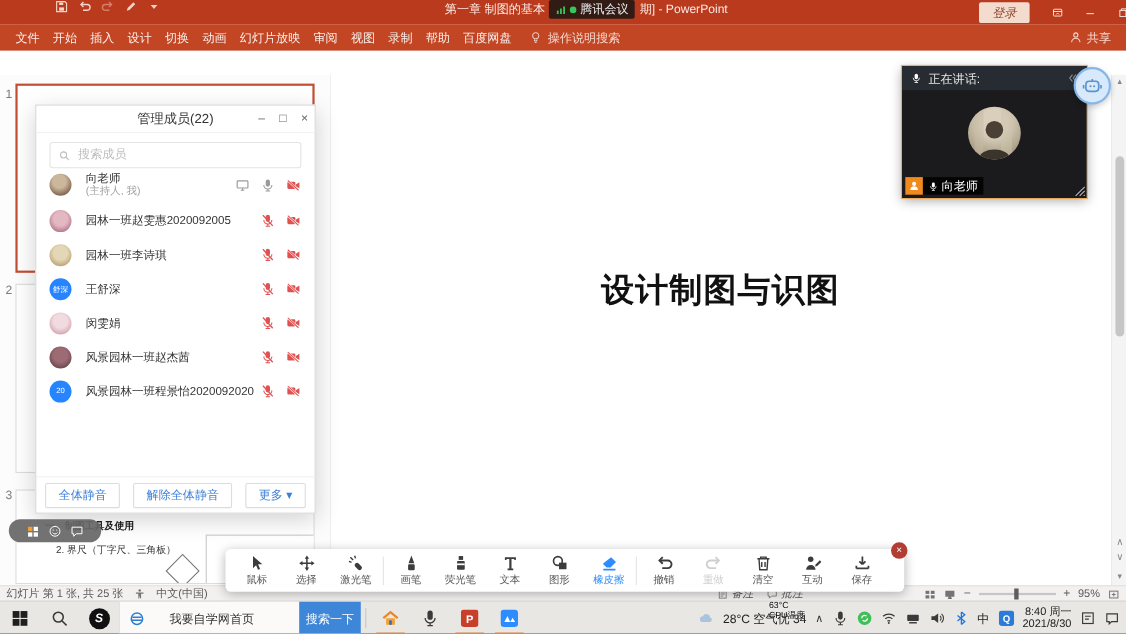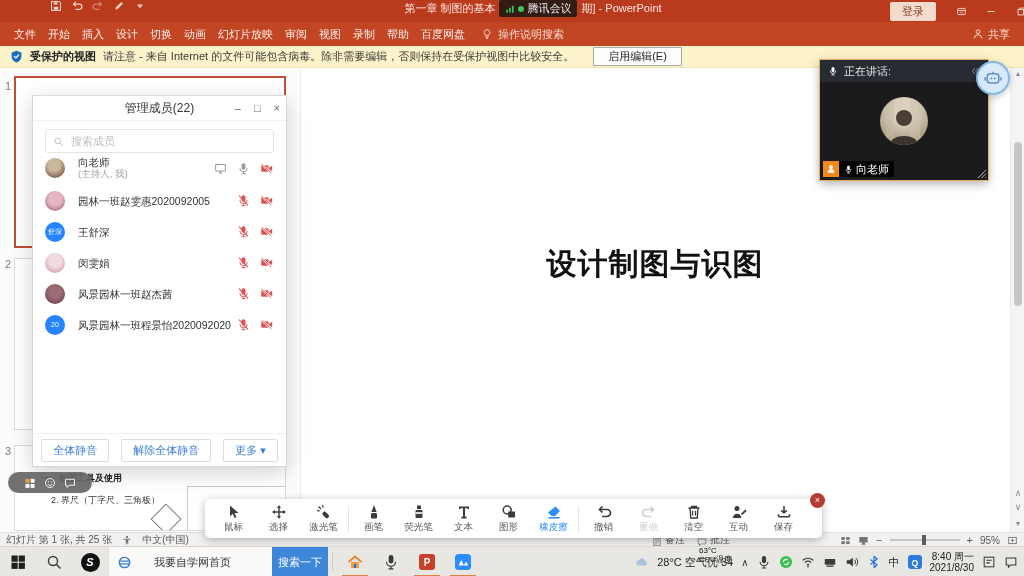--- a/index.html
+++ b/index.html
@@ -13,21 +13,21 @@
   #titlebar{position:absolute;left:0;top:0;width:1024px;height:22px;background:#BA3A1E;
     display:flex;align-items:flex-start;color:#fff;font-size:11px;z-index:5;padding-left:42px;}
   .qat{display:flex;align-items:center;gap:9px;padding-left:8px;}
   .qat .ic{width:12px;height:12px;color:#F3D4C8;}
   .qat .dim{opacity:.45;}
   .titlegroup{position:absolute;left:0;right:0;display:flex;justify-content:center;align-items:center;gap:4px;font-size:11px;color:#FBE9E2;pointer-events:none;}
   .meetbadge{display:inline-flex;align-items:center;gap:3px;background:rgba(20,20,20,.82);border-radius:2px;padding:1px 6px;color:#EDEDED;pointer-events:auto;}
   .meetbadge .ic{width:10px;height:10px;}
   .dotg{width:6px;height:6px;border-radius:50%;background:#35C759;}
   .tb-right{margin-left:auto;display:flex;align-items:center;height:100%;}
-  .loginbtn{background:#F3DCCE;color:#8A3B22;font-size:11px;padding:2px 12px;border-radius:2px;margin-right:10px;}
+  .loginbtn{background:#F3DCCE;color:#8A3B22;font-size:11px;padding:2px 12px;border-radius:2px;margin-right:10px;font-style:italic;}
   .winbtn{width:30px;height:22px;display:flex;align-items:center;justify-content:center;color:#FBEDE7;font-size:12px;}
   .winbtn .ic{width:11px;height:11px;}
 
   
   #ribbonrow{position:absolute;left:0;top:22px;width:1024px;height:24px;background:#C24524;
     display:flex;align-items:center;color:#fff;z-index:5;}
   .rtab{font-size:11px;padding:0 6px;height:100%;display:flex;align-items:center;color:#FBEFEA;}
   #ribbon-tabs{display:flex;height:100%;padding-left:8px;}
   .tellme{display:flex;align-items:center;gap:5px;font-size:11px;color:#F6D9CD;margin-left:10px;}
   .tellme .ic{width:12px;height:12px;}
@@ -132,21 +132,21 @@
   .tdiv{width:1px;height:26px;background:#E4E4E4;margin:0 2px;}
   #tb-close{position:absolute;top:-6px;right:-3px;width:15px;height:15px;border-radius:50%;background:#B23B32;
     color:#fff;font-size:9px;display:flex;align-items:center;justify-content:center;line-height:1;}
 
   
   #statusbar{position:absolute;left:0;top:532px;width:1024px;height:14px;background:#F2F1F0;border-top:1px solid #E2E0DE;
     font-size:10px;color:#5A5856;z-index:10;}
   .sb-left{position:absolute;left:6px;top:0;height:14px;display:flex;align-items:center;gap:10px;}
   .sb-left .ic{width:10px;height:10px;color:#767472;}
   .sb-mid{position:absolute;left:652px;top:0;height:14px;display:flex;align-items:center;gap:12px;}
-  .sb-item{display:flex;align-items:flex-end;gap:3px;}
+  .sb-item{display:flex;align-items:center;gap:3px;font-style:italic;}
   .sb-item .ic{width:10px;height:10px;color:#767472;}
   .sb-right{position:absolute;right:6px;top:0;height:14px;display:flex;align-items:center;gap:7px;}
   .sb-right .ic{width:11px;height:11px;color:#767472;}
   .zoomtrack{position:relative;width:70px;height:2px;background:#C8C6C4;}
   .zoomthumb{position:absolute;left:32px;top:-4px;width:4px;height:10px;background:#605E5C;}
   .zsign{font-size:11px;color:#605E5C;}
 
   
   #taskbar{position:absolute;left:0;top:546px;width:1024px;height:30px;background:#E9E7E4;border-top:1px solid #D8D5D2;
     display:flex;align-items:stretch;z-index:45;}
@@ -272,31 +272,20 @@
       <span class="ic">
           <svg viewBox="0 0 16 16" fill="none" stroke="currentColor" stroke-width="1.3">
             <circle cx="8" cy="5" r="2.5"></circle>
             <path d="M3 14a5 5 0 0 1 10 0"></path>
           </svg>
         </span>
       <span>共享</span>
     </div>
   </div>
 
-  <div id="protected">
-    <span class="ic">
-        <svg viewBox="0 0 16 16">
-          <path d="M8 1l6 2v5c0 4-3 6.5-6 7.5C5 14.5 2 12 2 8V3z" fill="#1B6EC2"></path>
-          <path d="M5 7.5l2.2 2.2L11 5.8" stroke="#fff" stroke-width="1.5" fill="none"></path>
-        </svg>
-      </span>
-    <span class="pv-title">受保护的视图</span>
-    <span class="pv-msg">请注意 - 来自 Internet 的文件可能包含病毒。除非需要编辑，否则保持在受保护视图中比较安全。</span>
-    <span class="pv-btn">启用编辑(E)</span>
-  </div>
 
   <div id="main">
     <div id="thumbpane">
       <span class="snum" style="top:12px">1</span>
       <span class="snum" style="top:190px">2</span>
       <span class="snum" style="top:377px">3</span>
       <div class="thumb" id="thumb1"></div>
       <div class="thumb" id="thumb2"></div>
       <div class="thumb" id="thumb3">
         <span class="t3-title">一、制图工具及使用</span>
@@ -380,20 +369,43 @@
               <svg viewBox="0 0 16 16">
                 <rect x="1.5" y="4" width="9" height="8" rx="1.5" fill="currentColor"></rect>
                 <path d="M11 7l4-2.5v7L11 9z" fill="currentColor"></path>
                 <path d="M2 2.5l12 11" stroke="#fff" stroke-width="2.4"></path>
                 <path d="M2 2.5l12 11" stroke="currentColor" stroke-width="1.2"></path>
               </svg>
             </span>
           </span>
         </div>
         <div class="mrow ">
+          <span class="avatar av2"></span>
+          <span class="mname-wrap">
+            <span class="mname">园林一班李诗琪</span>
+          </span>
+          <span class="micons">
+            <span class="ic red">
+              <svg viewBox="0 0 16 16">
+                <rect x="5.6" y="1.5" width="4.8" height="8" rx="2.4" fill="currentColor"></rect>
+                <path d="M3.5 7.5a4.5 4.5 0 0 0 9 0M8 12v2.2M5.5 14.4h5" stroke="currentColor" stroke-width="1.2" fill="none"></path>
+                <path d="M2.5 2l11 12" stroke="currentColor" stroke-width="1.5"></path>
+              </svg>
+            </span>
+            <span class="ic red">
+              <svg viewBox="0 0 16 16">
+                <rect x="1.5" y="4" width="9" height="8" rx="1.5" fill="currentColor"></rect>
+                <path d="M11 7l4-2.5v7L11 9z" fill="currentColor"></path>
+                <path d="M2 2.5l12 11" stroke="#fff" stroke-width="2.4"></path>
+                <path d="M2 2.5l12 11" stroke="currentColor" stroke-width="1.2"></path>
+              </svg>
+            </span>
+          </span>
+        </div>
+        <div class="mrow ">
           <span class="avatar avtxt">舒深</span>
           <span class="mname-wrap">
             <span class="mname">王舒深</span>
           </span>
           <span class="micons">
             <span class="ic red">
               <svg viewBox="0 0 16 16">
                 <rect x="5.6" y="1.5" width="4.8" height="8" rx="2.4" fill="currentColor"></rect>
                 <path d="M3.5 7.5a4.5 4.5 0 0 0 9 0M8 12v2.2M5.5 14.4h5" stroke="currentColor" stroke-width="1.2" fill="none"></path>
                 <path d="M2.5 2l11 12" stroke="currentColor" stroke-width="1.5"></path>

